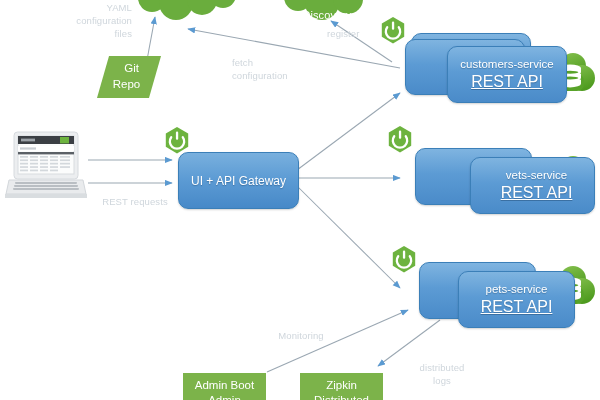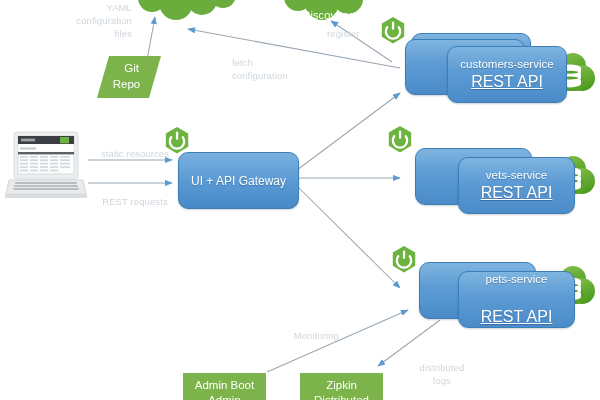--- a/index.html
+++ b/index.html
@@ -289,29 +289,29 @@
     <div class="svc-card" style="left:12px;top:0;width:118px;height:54px;"></div>
     <div class="svc-card" style="left:6px;top:6px;width:118px;height:54px;"></div>
     <div class="svc-card svc-front" style="left:0;top:13px;width:118px;height:55px;">
       <div class="svc-l1">customers-service</div>
       <div class="svc-l2">REST API</div>
     </div>
   </div>
 
   <div class="svc-wrap" style="left:406px;top:148px;width:132px;height:70px;">
     <div class="svc-card" style="left:9px;top:0;width:115px;height:55px;"></div>
-    <div class="svc-card svc-front" style="left:4px;top:9px;width:115px;height:55px;">
+    <div class="svc-card svc-front" style="left:16px;top:9px;width:115px;height:55px;padding-left:8px;">
       <div class="svc-l1">vets-service</div>
       <div class="svc-l2">REST API</div>
     </div>
   </div>
 
   <div class="svc-wrap" style="left:410px;top:262px;width:132px;height:70px;">
     <div class="svc-card" style="left:9px;top:0;width:115px;height:55px;"></div>
-    <div class="svc-card svc-front" style="left:0;top:9px;width:115px;height:55px;justify-content:space-between;">
+    <div class="svc-card svc-front" style="left:0;top:9px;width:115px;height:55px;">
       <div class="svc-l1">pets-service</div>
       <div class="svc-l2">REST API</div>
     </div>
   </div>
 
   <div class="gbox" style="left:183px;top:373px;width:83px;height:40px;">
     <span>Admin Boot</span>
     <span>Admin</span>
   </div>
 
@@ -327,22 +327,21 @@
 
   <div class="elabel" style="left:60px;top:2px;width:72px;text-align:right;">YAML
 configuration
 files</div>
 
   <div class="elabel" style="left:232px;top:45px;width:90px;text-align:left;margin-top:12px;">fetch
 configuration</div>
 
   <div class="elabel" style="left:327px;top:28px;width:54px;text-align:left;">register</div>
 
-  <div class="elabel" style="left:92px;top:148px;width:86px;">static resources</div>
 
   <div class="elabel" style="left:92px;top:196px;width:86px;">REST requests</div>
 
-  <div class="elabel" style="left:263px;top:330px;width:76px;text-align:right;">Monitoring</div>
+  <div class="elabel" style="left:263px;top:330px;width:76px;">Monitoring</div>
 
   <div class="elabel" style="left:408px;top:362px;width:68px;">distributed
 logs</div>
 
 </div>
 
 </body></html>

